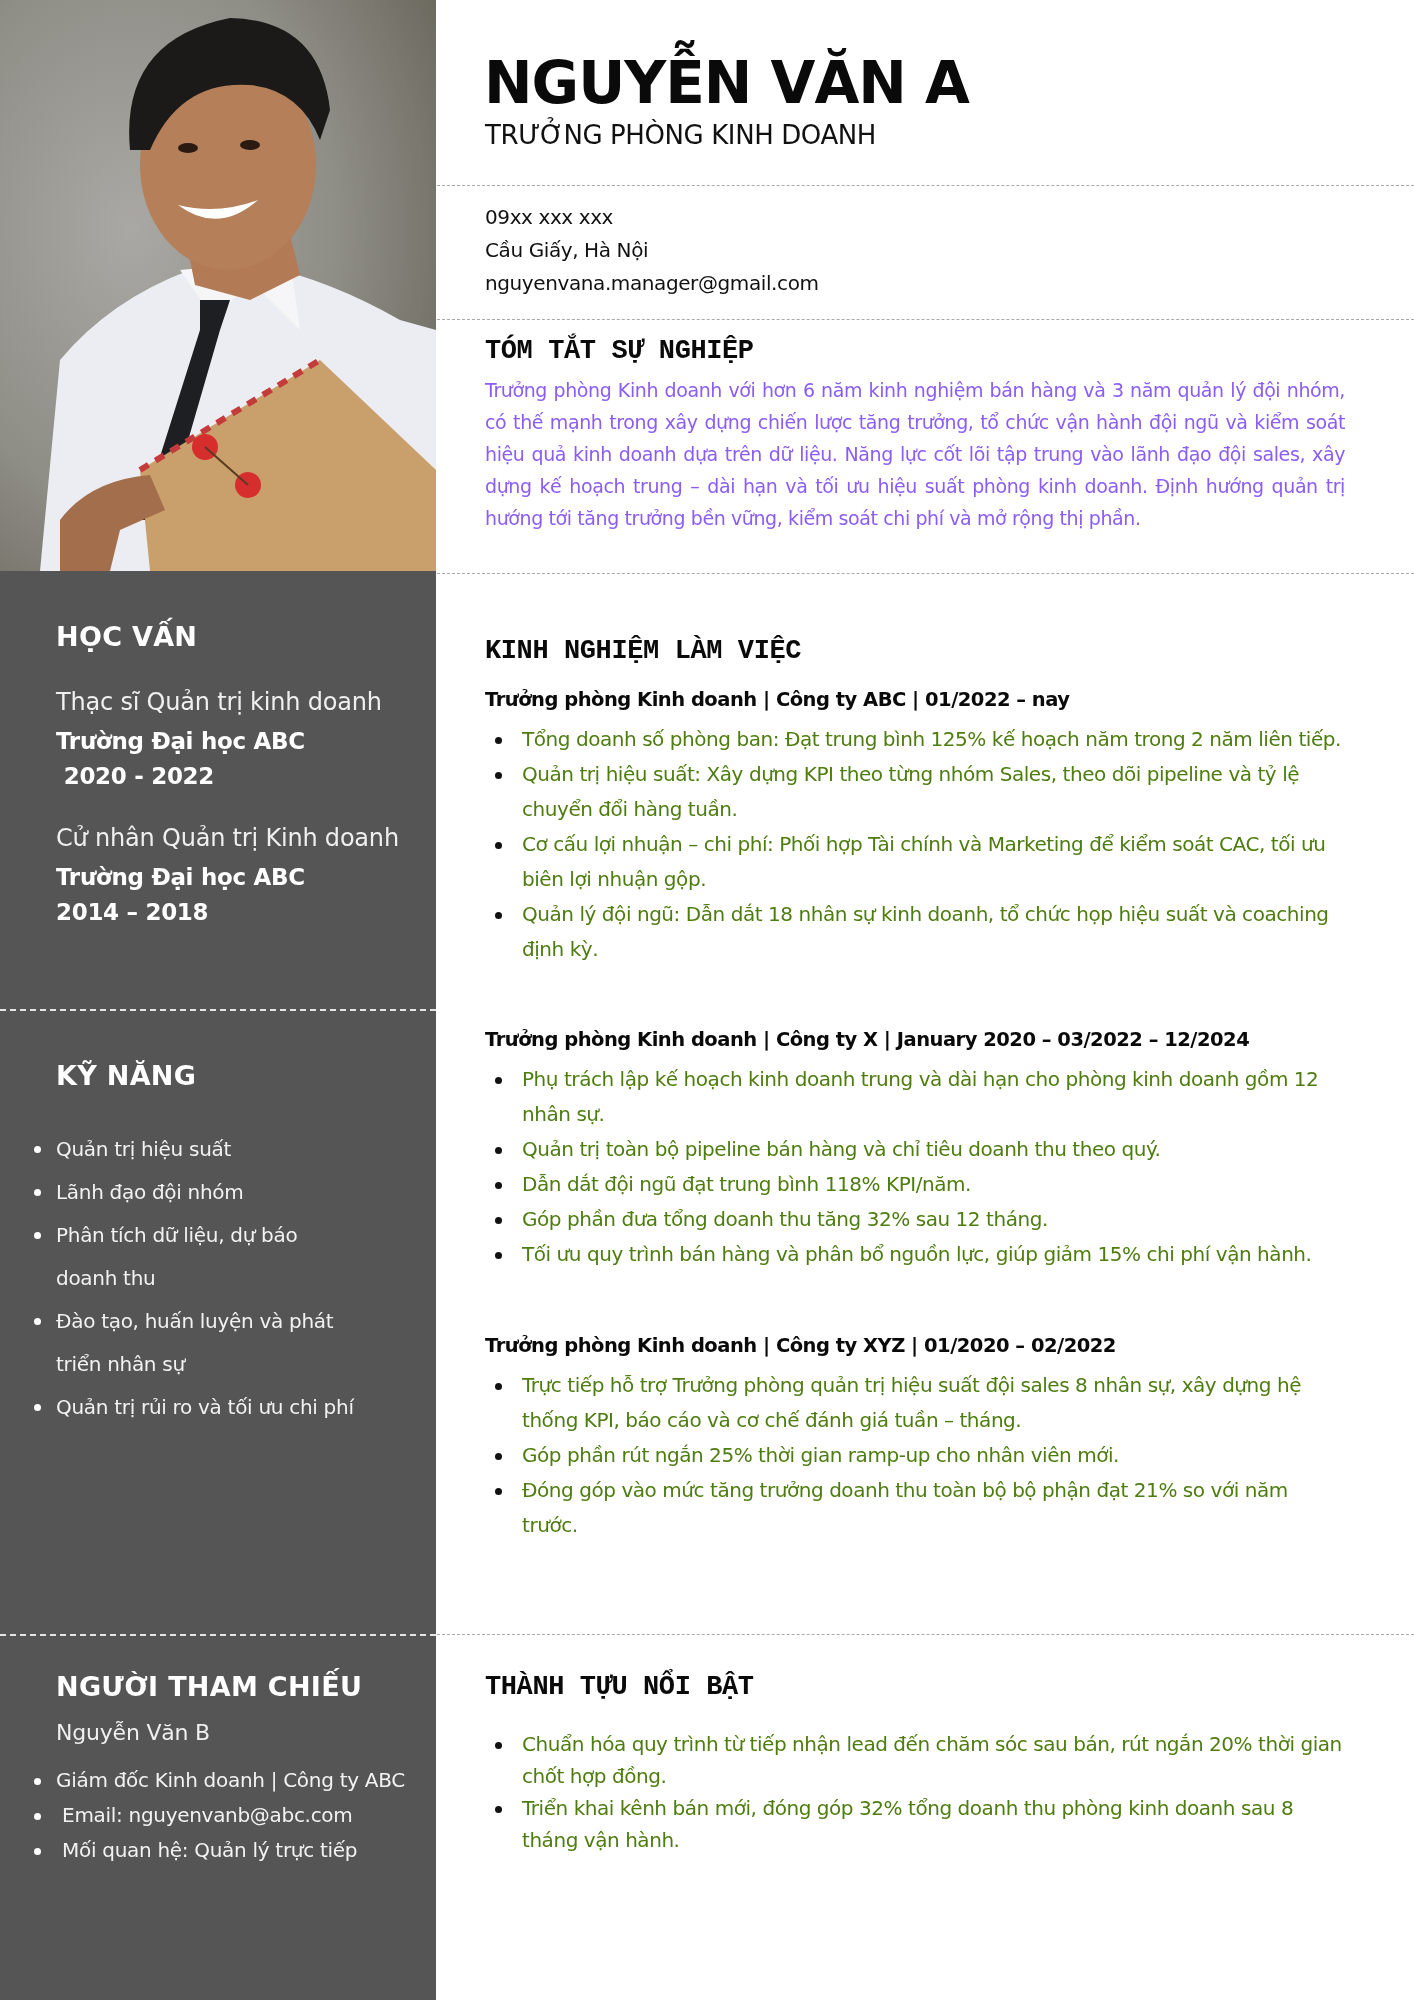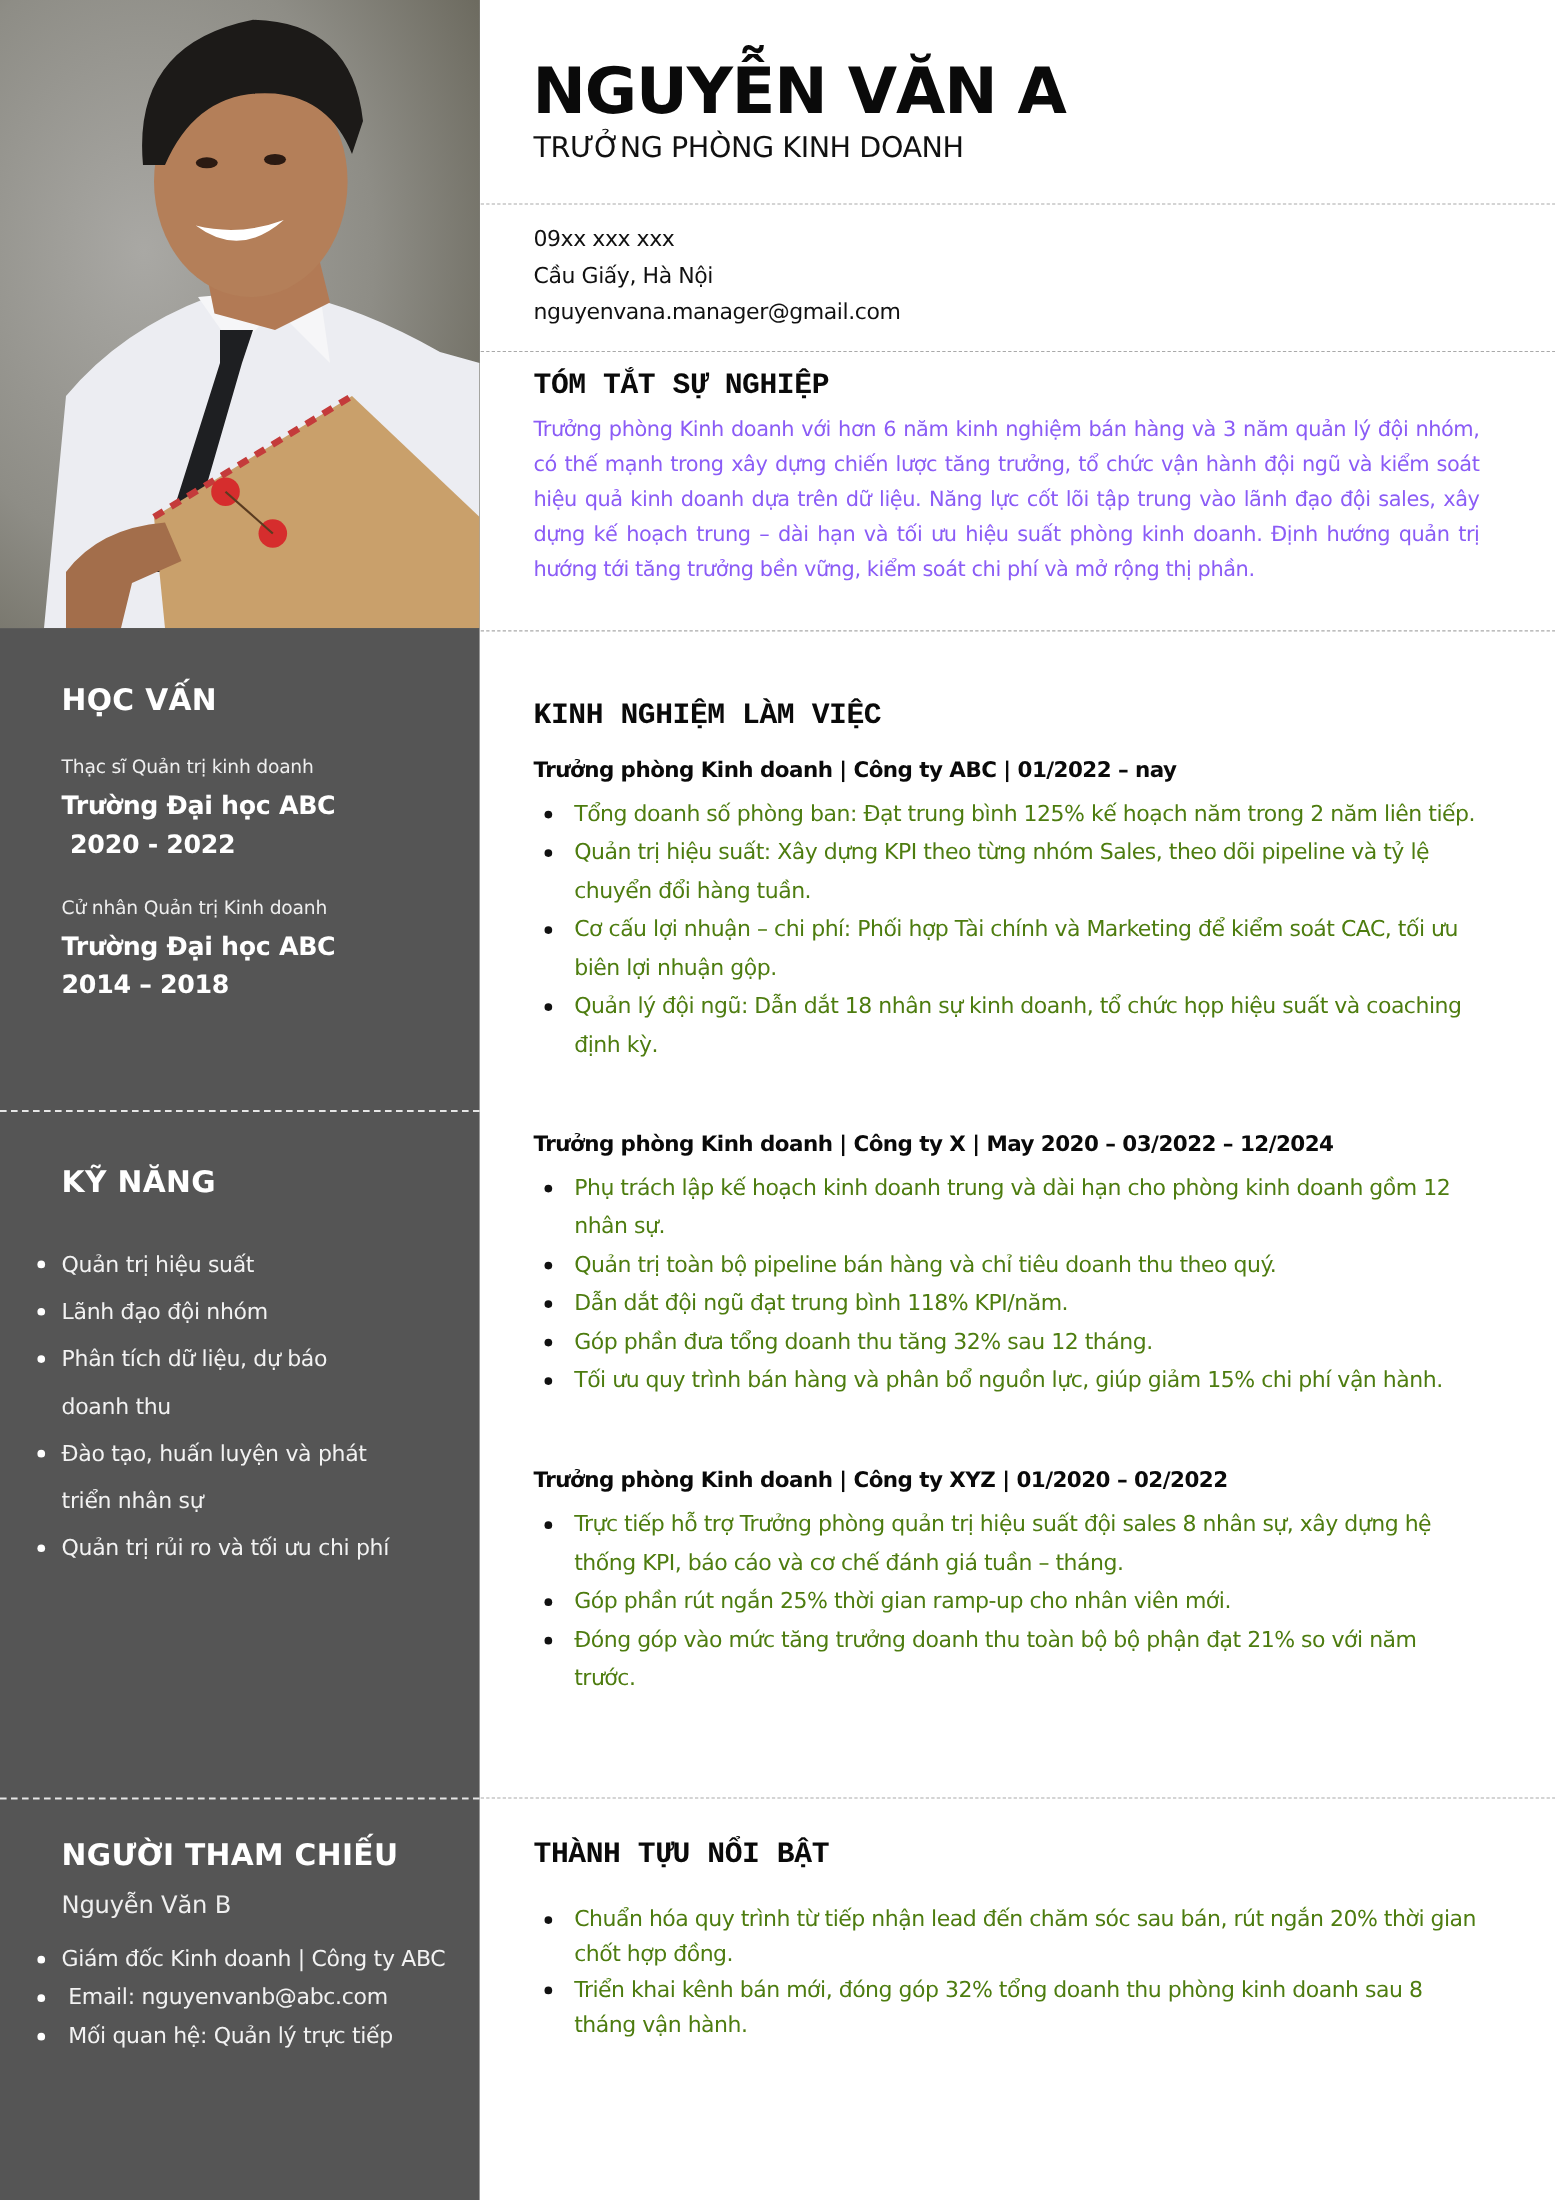--- a/index.html
+++ b/index.html
@@ -9,21 +9,21 @@
   
   .sidebar { position: absolute; left: 0; top: 0; width: 436px; height: 2000px; background: #555555; }
   .photo { position: absolute; left: 0; top: 0; width: 436px; height: 571px; overflow: hidden;
            background: linear-gradient(110deg, #8d8d89 0%, #a6a5a0 25%, #7b7a72 55%, #6b6a5f 80%, #8a887f 100%); }
   .photo svg { width: 100%; height: 100%; display: block; }
 
   .side-sep { position: absolute; left: 0; width: 436px; border-top: 2px dashed #e6e6e6; }
 
   .side-section { position: absolute; left: 56px; width: 370px; color: #fff; }
   .side-title { font-family: "DejaVu Sans", sans-serif; font-weight: bold; font-size: 27px; letter-spacing: 0.3px; color: #fff; }
-  .edu-degree { font-size: 17px; color: #efefef; font-family: "DejaVu Sans", sans-serif; font-weight: normal; letter-spacing: -0.2px; }
+  .edu-degree { font-size: 24px; color: #efefef; font-family: "DejaVu Sans", sans-serif; font-weight: normal; letter-spacing: -0.2px; }
   .edu-school, .edu-years { font-size: 23px; font-weight: bold; font-family: "DejaVu Sans", sans-serif; color: #fff; letter-spacing: -0.3px; line-height: 35px; }
 
   .side-list { list-style: none; position: relative; }
   .side-list li { position: relative; font-family: "DejaVu Sans", sans-serif; font-size: 20px; color: #f2f2f2; letter-spacing: -0.3px; }
   .side-list li .bullet { position: absolute; left: -22px; top: 0; width: 7px; height: 7px; border-radius: 50%; background: #fff; }
 
   .skills li { line-height: 43px; }
   .skills li .bullet { top: 18px; }
   .refs li { line-height: 35px; }
   .refs li .bullet { top: 15px; }
@@ -155,21 +155,21 @@
   <div class="job-head">Trưởng phòng Kinh doanh | Công ty ABC | 01/2022 – nay</div>
   <ul class="bullets">
     <li><span class="bullet"></span><span>Tổng doanh số phòng ban: Đạt trung bình 125% kế hoạch năm trong 2 năm liên tiếp.</span></li>
     <li><span class="bullet"></span><span>Quản trị hiệu suất: Xây dựng KPI theo từng nhóm Sales, theo dõi pipeline và tỷ lệ chuyển đổi hàng tuần.</span></li>
     <li><span class="bullet"></span><span>Cơ cấu lợi nhuận – chi phí: Phối hợp Tài chính và Marketing để kiểm soát CAC, tối ưu biên lợi nhuận gộp.</span></li>
     <li><span class="bullet"></span><span>Quản lý đội ngũ: Dẫn dắt 18 nhân sự kinh doanh, tổ chức họp hiệu suất và coaching định kỳ.</span></li>
   </ul>
 </div>
 
 <div class="job" style="top:1026px;">
-  <div class="job-head">Trưởng phòng Kinh doanh | Công ty X | May 2020 – 03/2022 – 12/2024</div>
+  <div class="job-head">Trưởng phòng Kinh doanh | Công ty X | January 2020 – 03/2022 – 12/2024</div>
   <ul class="bullets">
     <li><span class="bullet"></span><span>Phụ trách lập kế hoạch kinh doanh trung và dài hạn cho phòng kinh doanh gồm 12 nhân sự.</span></li>
     <li><span class="bullet"></span><span>Quản trị toàn bộ pipeline bán hàng và chỉ tiêu doanh thu theo quý.</span></li>
     <li><span class="bullet"></span><span>Dẫn dắt đội ngũ đạt trung bình 118% KPI/năm.</span></li>
     <li><span class="bullet"></span><span>Góp phần đưa tổng doanh thu tăng 32% sau 12 tháng.</span></li>
     <li><span class="bullet"></span><span>Tối ưu quy trình bán hàng và phân bổ nguồn lực, giúp giảm 15% chi phí vận hành.</span></li>
   </ul>
 </div>
 
 <div class="job" style="top:1332px;">

